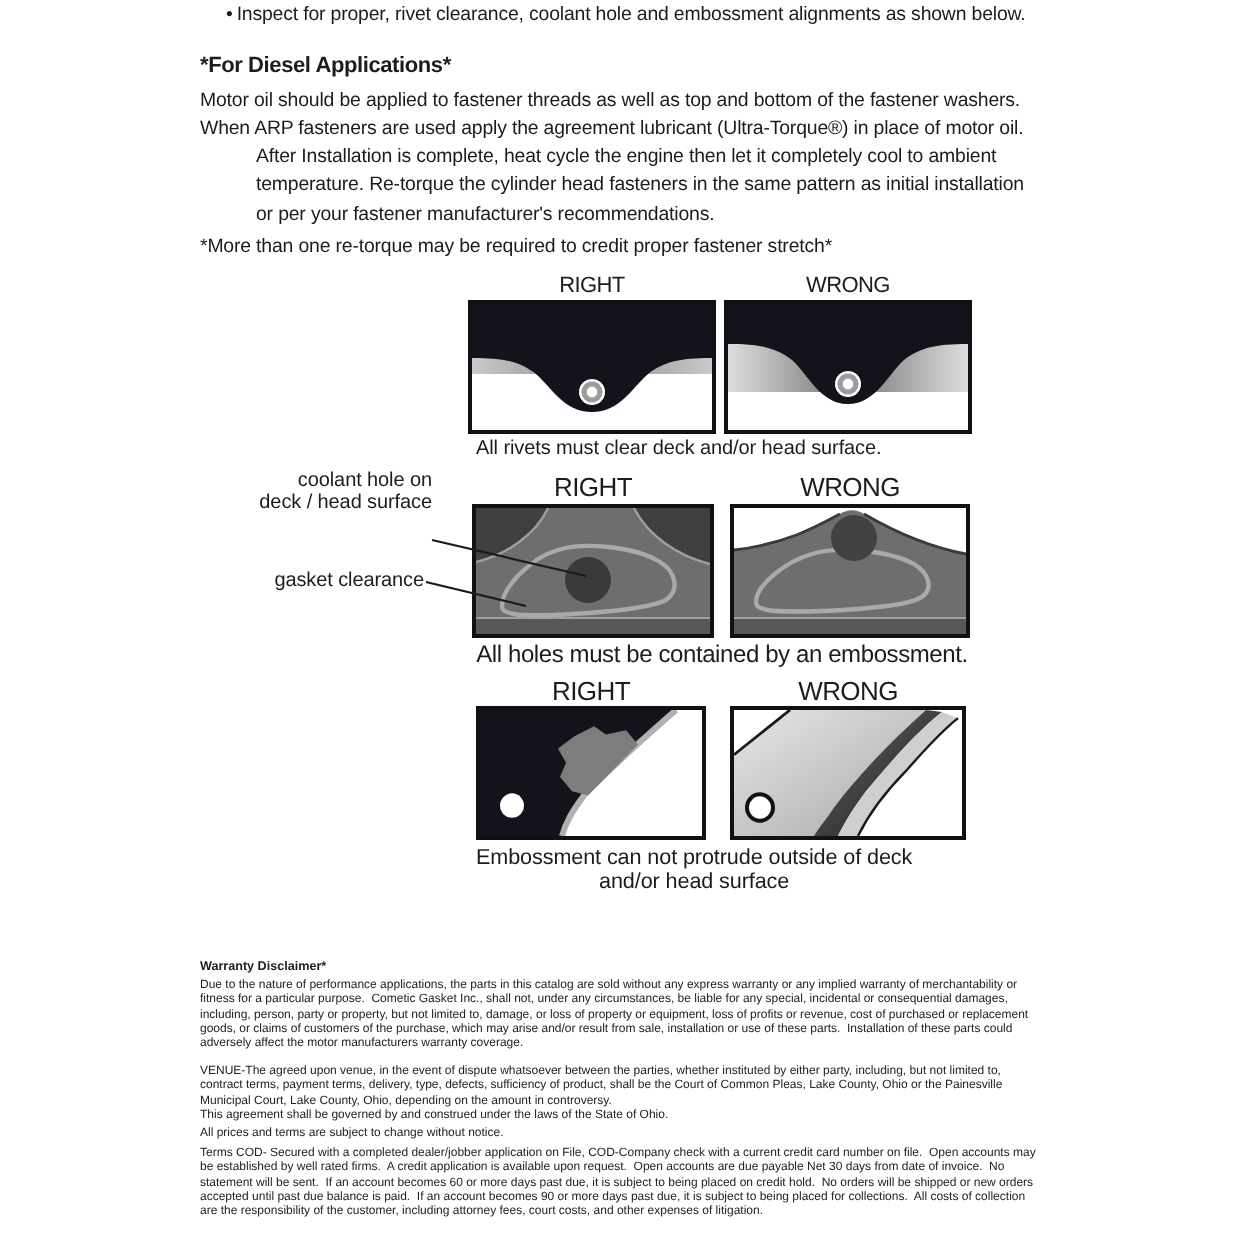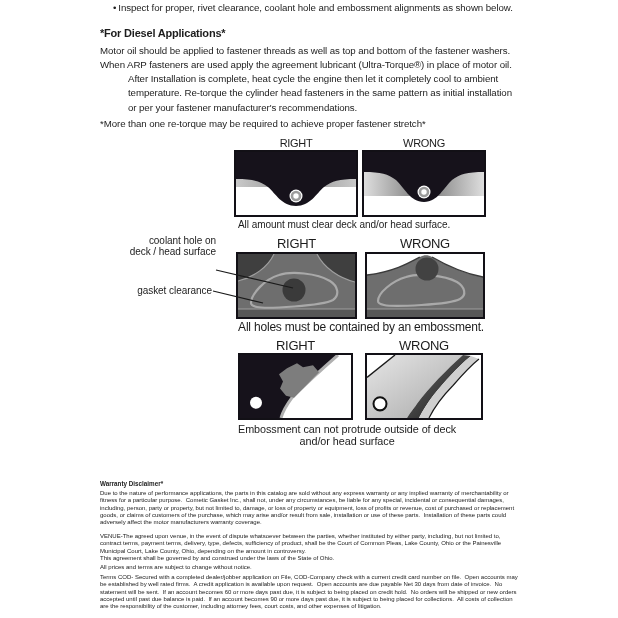--- a/index.html
+++ b/index.html
@@ -28,21 +28,21 @@
 <div class="abs bullet-line" style="left:113px;top:2px;">
   <span>•</span><span style="padding-left:2px">Inspect for proper, rivet clearance, coolant hole and embossment alignments as shown below.</span>
 </div>
 
 <div class="abs section-heading" style="left:100px;top:27px;">*For Diesel Applications*</div>
 <div class="abs body-text pre" style="left:100px;top:44px;">Motor oil should be applied to fastener threads as well as top and bottom of the fastener washers.
 When ARP fasteners are used apply the agreement lubricant (Ultra-Torque®) in place of motor oil.</div>
 <div class="abs body-text pre" style="left:100px;top:72px;margin-left:28px;">After Installation is complete, heat cycle the engine then let it completely cool to ambient
 temperature. Re-torque the cylinder head fasteners in the same pattern as initial installation
 or per your fastener manufacturer's recommendations.</div>
-<div class="abs body-text" style="left:100px;top:117px;">*More than one re-torque may be required to achieve proper fastener stretch*</div>
+<div class="abs body-text" style="left:100px;top:117px;">*More than one re-torque may be required to credit proper fastener stretch*</div>
 
 <div class="abs rw-label rw-sm" style="left:234px;top:137px;width:124px;">RIGHT</div>
 <div class="abs rw-label rw-sm" style="left:362px;top:137px;width:124px;">WRONG</div>
 
 <div class="dbox" style="left:234px;top:150px;width:124px;height:67px;">
   <svg viewBox="0 0 120 63" preserveAspectRatio="none">
     <defs>
       <linearGradient id="g1a" x1="0" y1="0" x2="1" y2="0">
         <stop offset="0" stop-color="#c9c9c9"></stop>
           <stop offset="0.5" stop-color="#8e8e8e"></stop>
@@ -68,21 +68,21 @@
     </defs>
     <rect width="120" height="63" fill="#fff"></rect>
     <rect y="20" width="120" height="24" fill="url(#g1b)"></rect>
     <rect y="44" width="120" height="19" fill="#fff"></rect>
     <path d="M0,0 H120 V20 C103,20 96,22 88,28 C80,35 74,50 60,50 C46,50 40,35 32,28 C24,22 17,20 0,20 Z" fill="#16121b"></path>
     <circle cx="60" cy="40" r="6.5" fill="#fff"></circle>
     <circle cx="60" cy="40" r="4" fill="#fff" stroke="#9c9c9c" stroke-width="2.6"></circle>
   </svg>
 </div>
 
-<div class="abs caption" style="left:238px;top:219px;">All amount must clear deck and/or head surface.</div>
+<div class="abs caption" style="left:238px;top:219px;">All rivets must clear deck and/or head surface.</div>
 
 <div class="abs rw-label rw-lg" style="left:236px;top:236px;width:121px;">RIGHT</div>
 <div class="abs rw-label rw-lg" style="left:365px;top:236px;width:120px;">WRONG</div>
 
 <div class="abs diag-label pre" style="left:110px;top:236px;width:106px;">coolant hole on
 deck / head surface</div>
 <div class="abs diag-label" style="left:104px;top:286px;width:108px;">gasket clearance</div>
 
 <svg class="leader" style="left:110px;top:255px;" width="200" height="55">
   <line x1="106" y1="15" x2="183" y2="33" stroke="#1a1a1a" stroke-width="1.1"></line>

